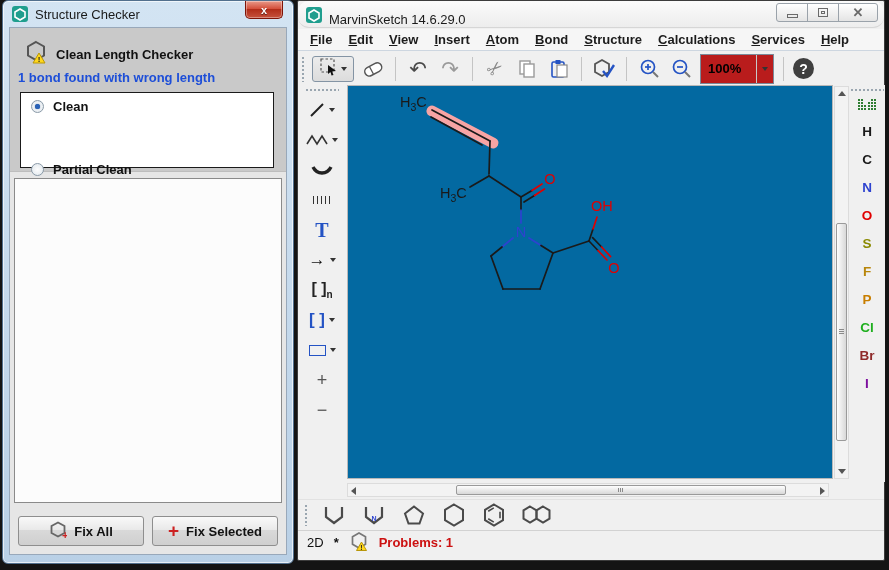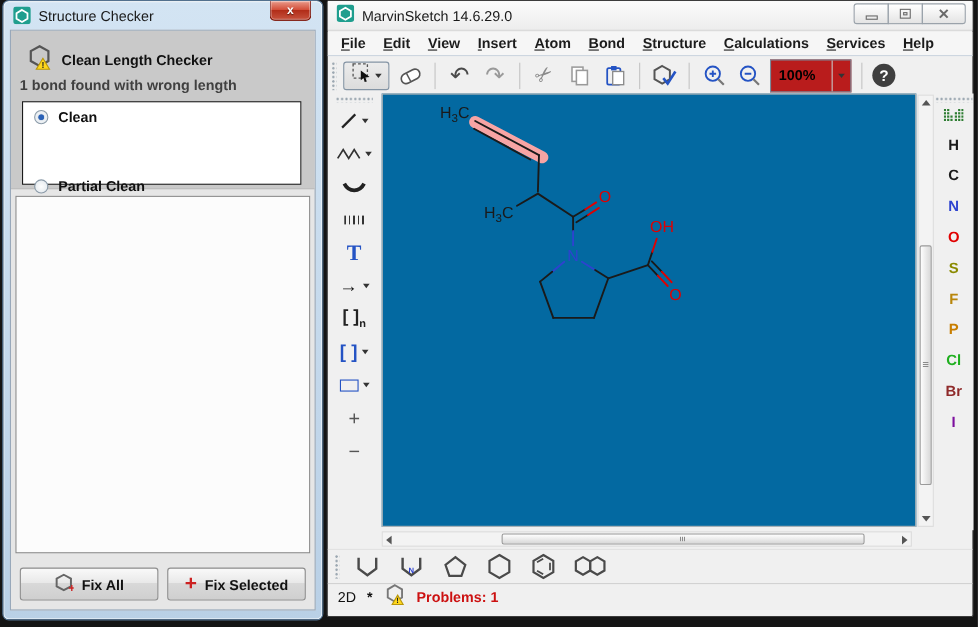--- a/index.html
+++ b/index.html
@@ -15,34 +15,34 @@
   .dlg-title { font-size:13px; color:#1a1a1a; }
   .dlg-close { position:absolute; right:10px; top:0; width:38px; height:18px; border:1px solid #7e1408;
                border-top:none; border-radius:0 0 5px 5px; cursor:default;
                background:linear-gradient(#e99a8a,#d4503b 45%,#b02a16 46%,#c6523d);
                color:#fff; font-weight:bold; font-size:11px; line-height:16px; text-align:center;
                text-shadow:0 1px 1px rgba(0,0,0,.55); box-shadow:inset 0 0 0 1px rgba(255,255,255,.35); }
   .dlg-body { position:absolute; left:6px; top:26px; right:6px; bottom:8px; background:#e6e6e6; border:1px solid #98a8ba; }
   .dlg-gray { position:absolute; left:0; top:0; right:0; height:144px; background:#c9c9c9; border-bottom:1px solid #bdbdbd; }
   .checker-head { position:absolute; left:14px; top:12px; display:flex; align-items:center; gap:8px; }
   .checker-title { font-size:13px; font-weight:bold; color:#111; }
-  .checker-msg { position:absolute; left:8px; top:42px; font-size:13px; font-weight:bold; color:#404040; }
+  .checker-msg { position:absolute; left:8px; top:42px; font-size:13px; font-weight:bold; color:#1d4ed8; }
   .radio-box { position:absolute; left:10px; right:12px; top:64px; height:76px; background:#fff; border:1px solid #1a1a1a; padding:6px 10px; display:flex; flex-direction:column; justify-content:space-between;gap:48px; }
   .radio-row { display:flex; align-items:center; gap:9px; font-size:13px; font-weight:bold; color:#111; }
   .radio { width:13px; height:13px; border-radius:50%; border:1px solid #8a9aa8; background:radial-gradient(#fdfdfd,#dfe6ec); position:relative; flex:0 0 auto; }
   .radio.on::after { content:""; position:absolute; left:3px; top:3px; width:5px; height:5px; border-radius:50%; background:#2a62b8; box-shadow:0 0 1px #184a90; }
   .list-panel { position:absolute; left:4px; right:4px; top:150px; bottom:51px; background:#fcfcfc; border:1px solid #8a8a8a; }
   .btn-row { position:absolute; left:8px; right:8px; bottom:8px; height:30px; display:flex; gap:8px; }
   .w7btn { flex:1; border:1px solid #8e8e8e; border-radius:3px; background:linear-gradient(#f9f9f9,#e9e9e9 45%,#d9d9d9 46%,#cfcfcf);
            font-size:13px; font-weight:bold; color:#111; display:flex; align-items:center; justify-content:center; gap:7px; cursor:default; }
   .plus-glyph { color:#c22; font-size:19px; font-weight:bold; line-height:14px; }
 
   
   .mwin { position:absolute; left:297px; top:0; width:588px; height:561px; background:#f0f0f0; border:1px solid #3c3c3c; border-radius:2px; }
-  .titlebar { position:absolute; left:0; top:0; right:0; height:27px; background:linear-gradient(#fbfbfb,#ededed); border-bottom:1px solid #d6d6d6; display:flex; align-items:center; padding-left:8px; gap:7px; }
+  .titlebar { position:absolute; left:0; top:0; right:0; height:27px; background:linear-gradient(#fbfbfb,#ededed); border-bottom:1px solid #d6d6d6; display:flex; align-items:flex-end; padding-left:8px; gap:7px;border-radius:11px; }
   .win-title { font-size:13px; color:#1a1a1a; }
   .win-controls { position:absolute; right:6px; top:2px; display:flex; }
   .wc-btn { width:32px; height:19px; border:1px solid #9aa2aa; background:linear-gradient(#ffffff,#e4e4e4); display:flex; align-items:center; justify-content:center; margin-left:-1px; }
   .wc-btn:first-child { border-radius:3px 0 0 3px; }
   .wc-btn:last-child { border-radius:0 3px 3px 0; width:40px; }
   .glyph-min { width:11px; height:4px; border:1px solid #6a6a6a; margin-top:6px; }
   .glyph-max { width:10px; height:9px; border:1px solid #6a6a6a; display:flex; align-items:center; justify-content:center; }
   .glyph-max > div { width:4px; height:3px; border:1px solid #6a6a6a; }
   .glyph-close { color:#6a6a6a; font-size:13px; font-weight:bold; }
 

